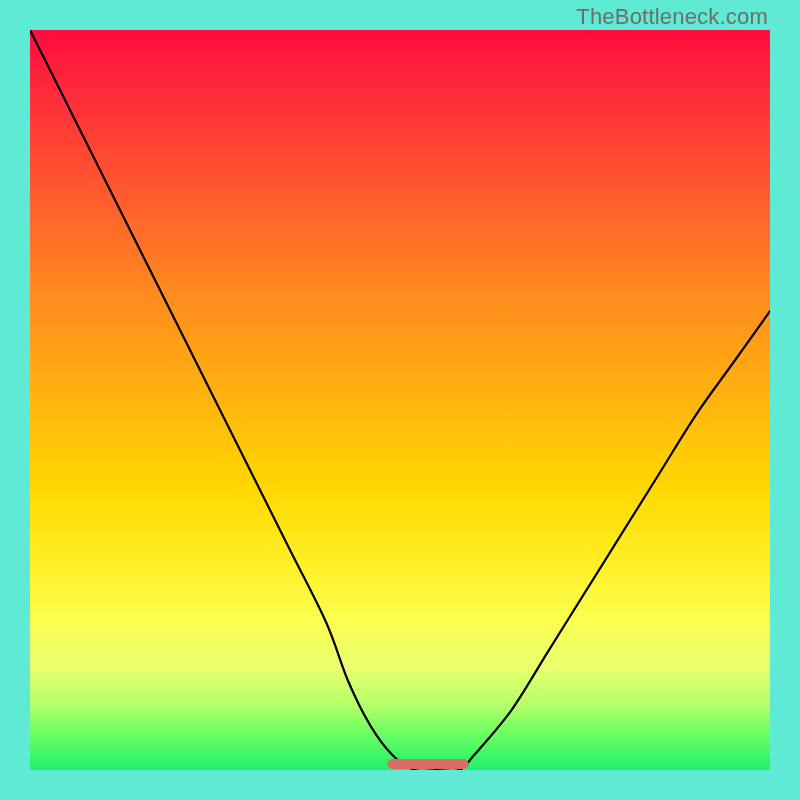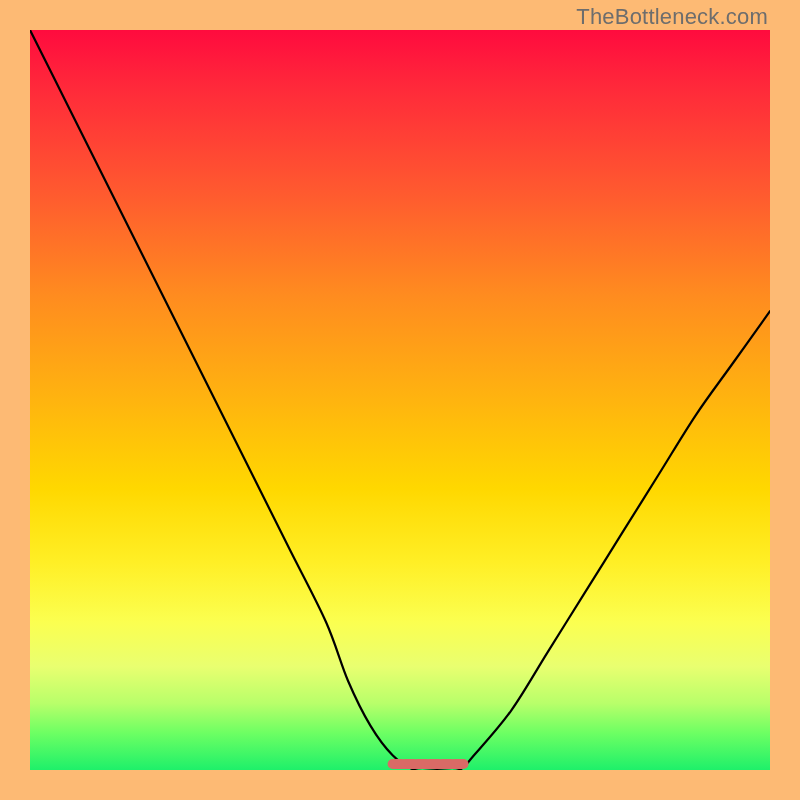--- a/index.html
+++ b/index.html
@@ -8,21 +8,21 @@
     width: 800px;
     height: 800px;
     background: #000;
     overflow: hidden;
     font-family: Arial, Helvetica, sans-serif;
   }
   .frame {
     position: relative;
     width: 800px;
     height: 800px;
-    background: #fdba74;
+    background: #5eead4;
   }
   .plot-area {
     position: absolute;
     left: 30px;
     top: 30px;
     width: 740px;
     height: 740px;
     
     background: linear-gradient(
       to bottom,

